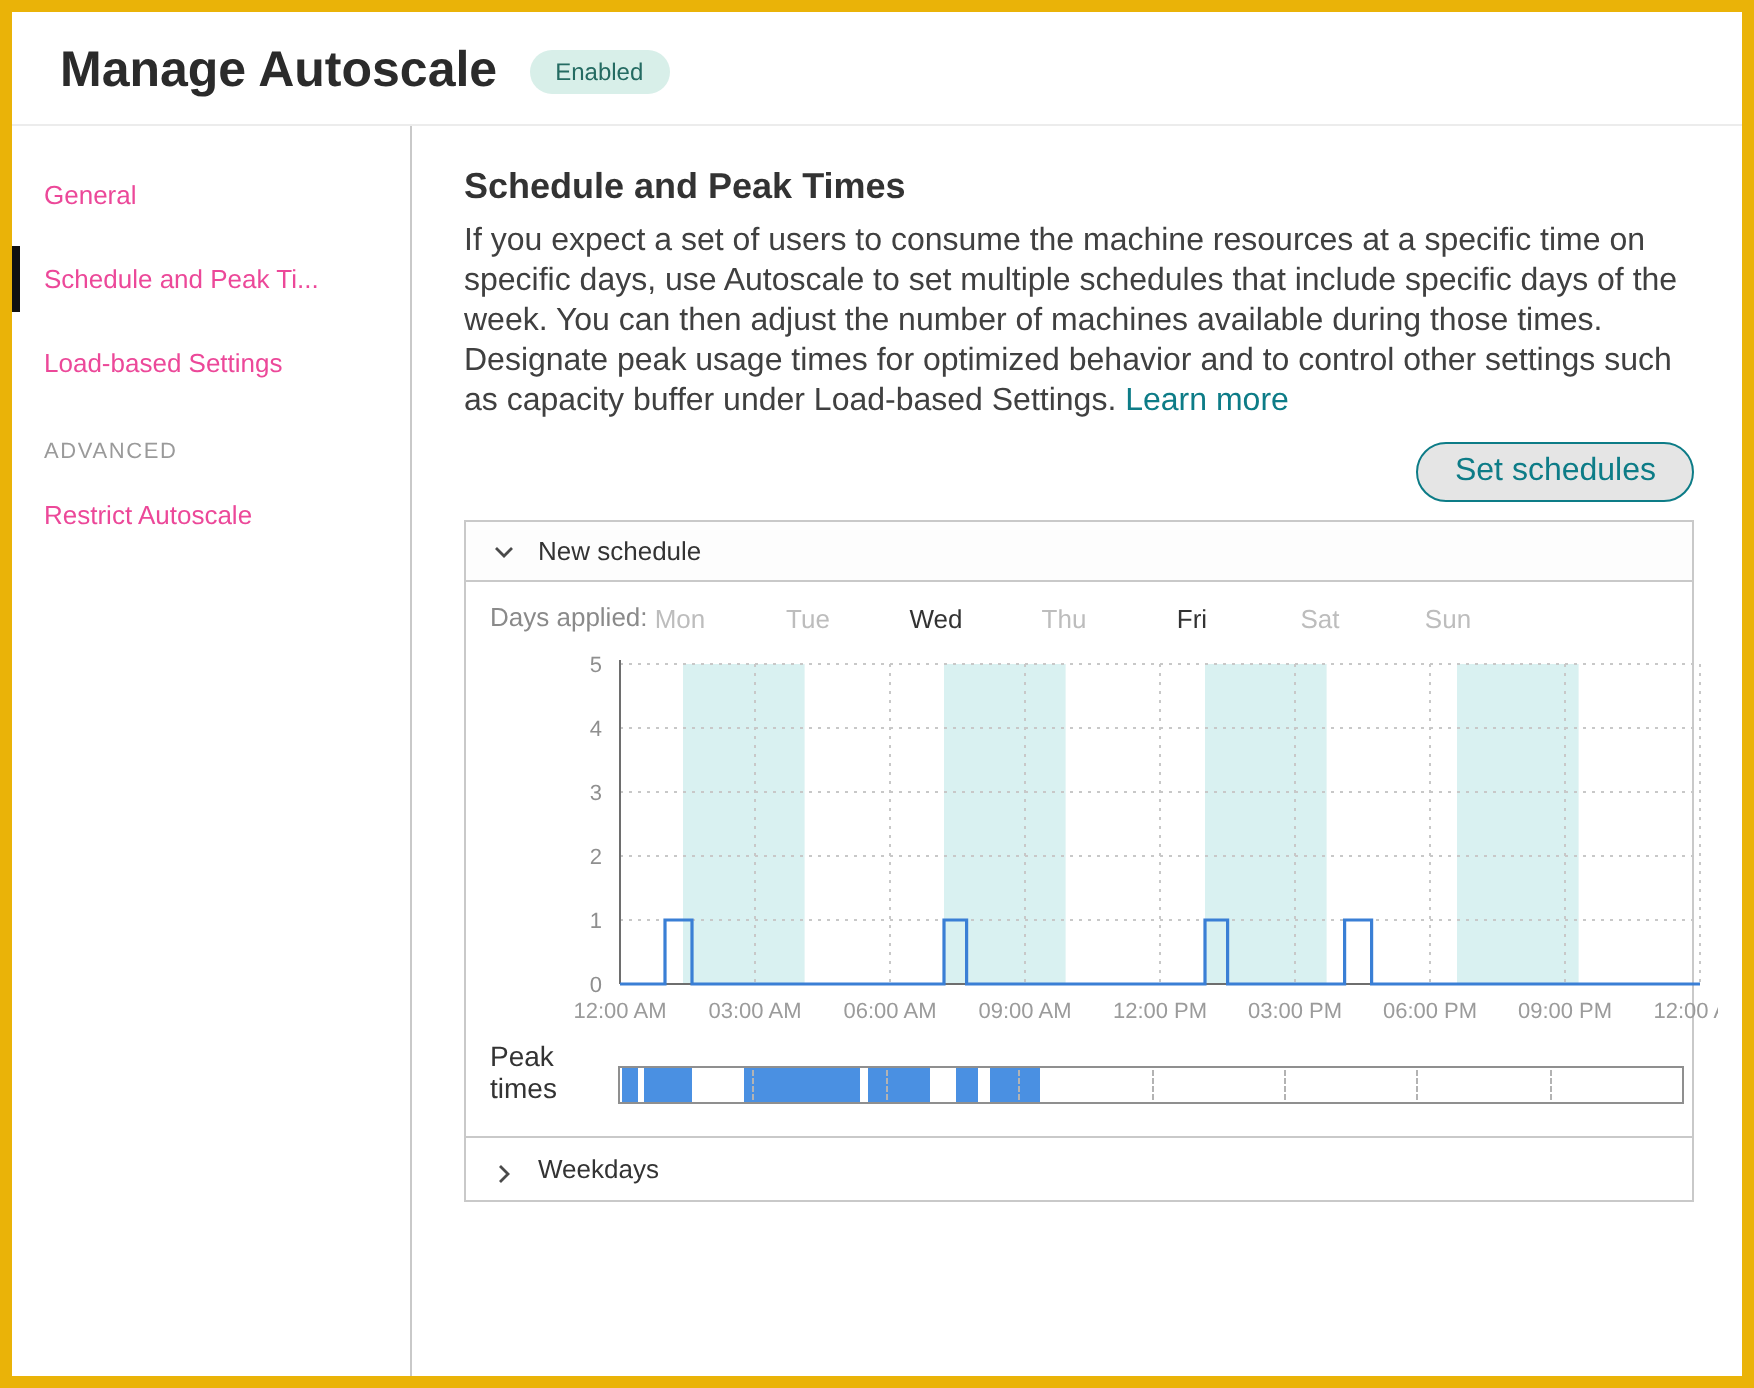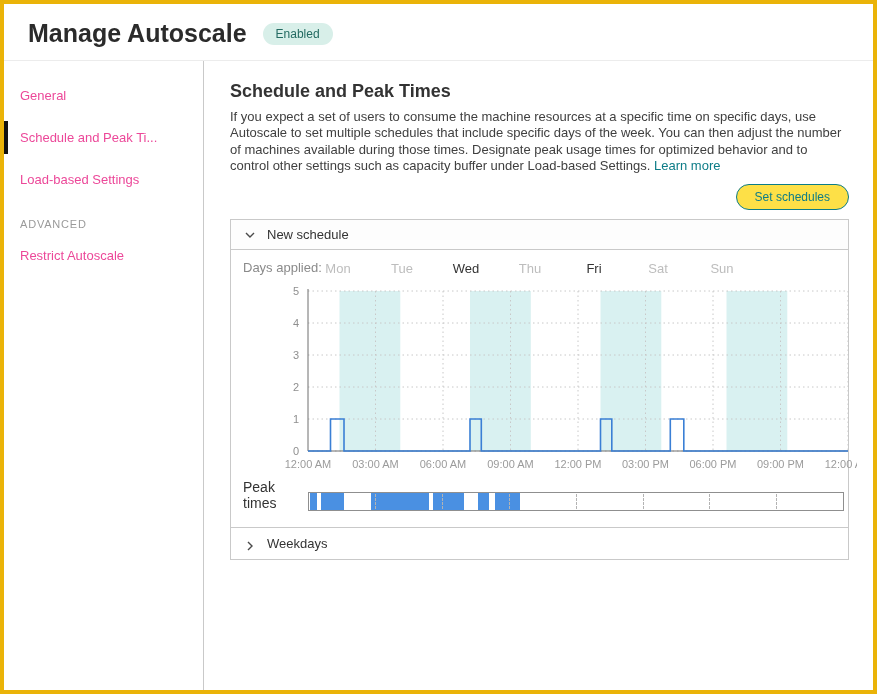--- a/index.html
+++ b/index.html
@@ -1,43 +1,43 @@
 <!DOCTYPE html>
 <html style="--accent: #0d7c87; --badge-bg: #d8efe9; --badge-text: #246b62; --peak-band: #d9f1f1; --machine-line: #3a7fd5; --peak-segment: #4a90e2; --selected-marker: #111111;"><head>
 <meta charset="utf-8">
 <style>
   * { margin:0; padding:0; box-sizing:border-box; }
   html,body { background:#fff; }
   body { font-family:"Liberation Sans", sans-serif; color:#333; }
 
-  .window { width:877px; height:694px; border:4px solid #eab308; background:#fff;
+  .window { width:877px; height:694px; border:6px solid #eab308; background:#fff;
             display:flex; flex-direction:column; overflow:hidden; }
 
   
   .header { display:flex; align-items:center; gap:16px; padding:15px 24px 12px; }
   .header h1 { font-size:25px; font-weight:bold; color:#2b2b2b; }
   .badge { background:var(--badge-bg,#d8efe9); color:var(--badge-text,#246b62);
            font-size:12px; padding:4px 13px; border-radius:13px; }
 
   
   .bodywrap { flex:1; display:flex; border-top:1px solid #ececec; min-height:0; }
   .sidebar { width:200px; border-right:1px solid #c9c9c9; padding-top:16px; flex:0 0 200px; }
   .side-item { position:relative; padding:11px 16px; font-size:13px; color:#ec4899;
                margin-bottom:5px; cursor:pointer; white-space:nowrap; }
   .side-item.selected::before { content:''; position:absolute; left:0; top:2px; bottom:2px;
                width:4px; background:var(--selected-marker,#111); }
   .side-section { padding:15px 16px 7px; font-size:11px; color:#9a9a9a; letter-spacing:0.8px; }
 
   .main { flex:1; padding:20px 24px 0 26px; min-width:0; }
   .main h2 { font-size:18px; font-weight:bold; color:#333; margin-bottom:7px; }
-  .desc { font-size:13px; line-height:1.25; color:#404040; }
+  .desc { font-size:16px; line-height:1.25; color:#404040; }
   .link { color:var(--accent,#0d7c87); text-decoration:none; cursor:pointer; }
 
   .btn-row { display:flex; justify-content:flex-end; margin:10px 0 9px; }
-  .pill { font-family:inherit; font-size:12px; background:#fde047; color:#333;
+  .pill { font-family:inherit; font-size:16px; background:#e5e5e5; color:#333;
           border:1.5px solid var(--accent,#0d7c87); border-radius:15px;
           padding:6px 22px; cursor:pointer; }
   .pill.teal-text { color:var(--accent,#0d7c87); padding:5px 18px; }
 
   
   .panel { border:1px solid #c9c9c9; }
   .panel-header { display:flex; align-items:center; gap:12px; padding:7px 14px;
                   border-bottom:1px solid #c9c9c9; font-size:13px; cursor:pointer; background:#fdfdfd; }
   .panel-row { display:flex; align-items:flex-end; gap:12px; padding:8px 14px;
                border-top:1px solid #c9c9c9; font-size:13px; cursor:pointer; }

